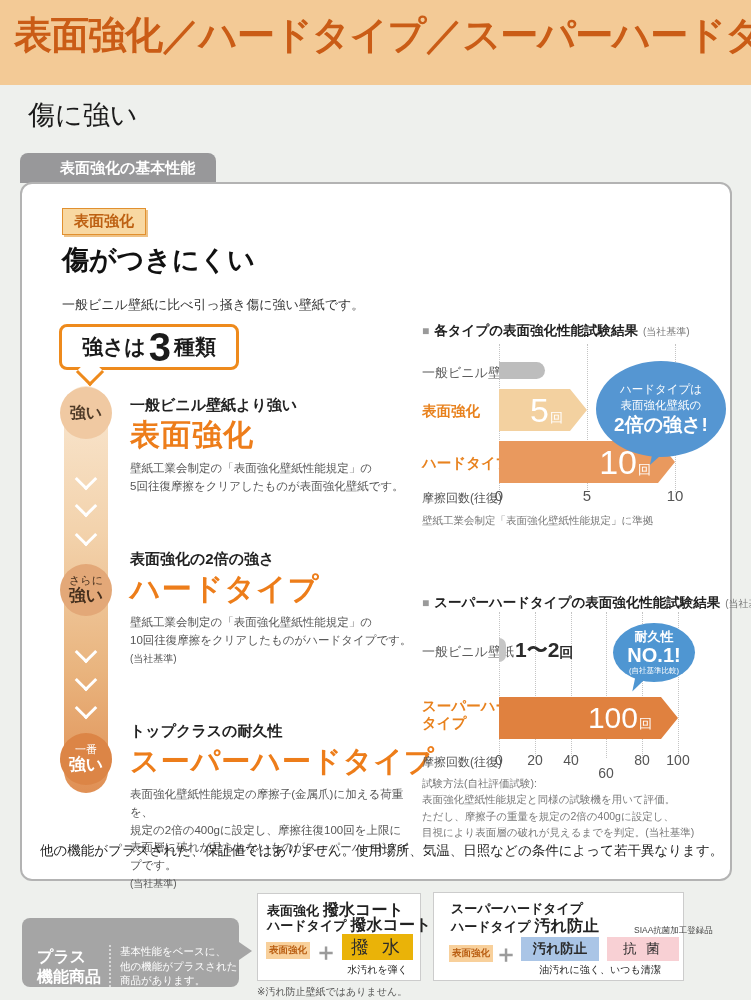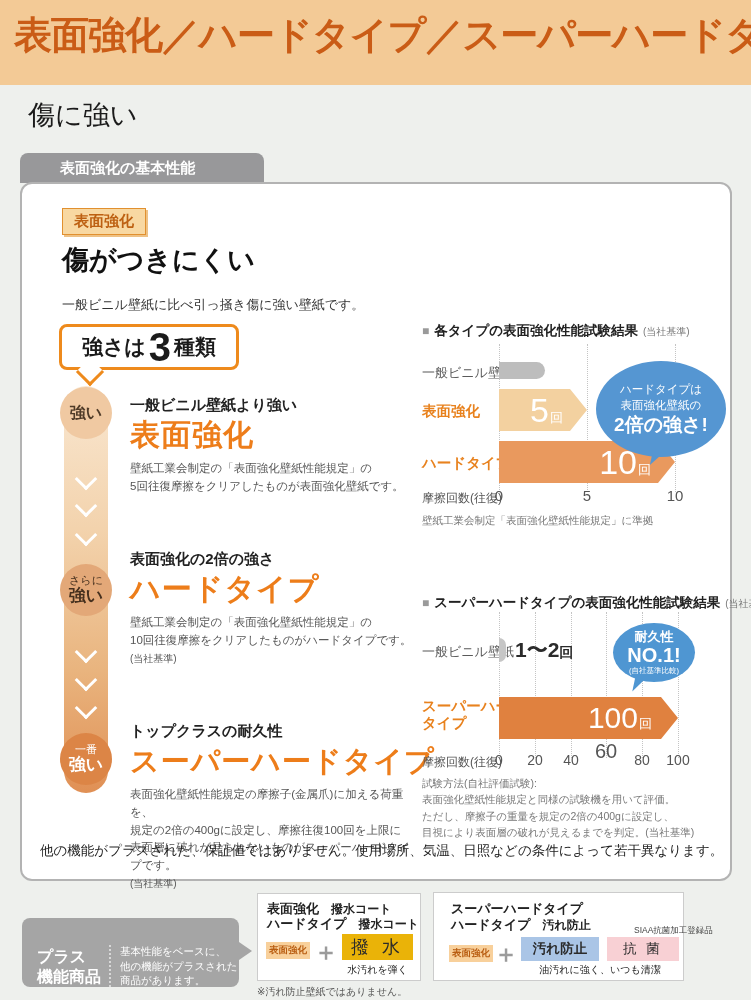--- a/index.html
+++ b/index.html
@@ -12,21 +12,21 @@
   .abs{position:absolute;}
   .nw{white-space:nowrap;}
   .pre{white-space:pre-line;}
 
   
   .hdr{left:0;top:0;width:751px;height:85px;background:#f3ca96;}
   .hdr-text{left:14px;top:10px;font-size:38px;font-weight:bold;color:#ca5c16;letter-spacing:-1px;}
   .subtitle{left:28px;top:97px;font-size:27px;color:#1b1b1b;}
 
   
-  .tab{left:20px;top:153px;width:244px;height:30px;background:#98989a;border-radius:8px 8px 0 0;
+  .tab{left:20px;top:153px;width:196px;height:30px;background:#98989a;border-radius:8px 8px 0 0;
        color:#fff;font-size:15px;font-weight:bold;line-height:30px;padding-left:40px;box-sizing:border-box;}
   .panel{left:20px;top:182px;width:712px;height:699px;background:#fff;border:2px solid #b3b3b3;
          border-radius:12px;box-sizing:border-box;}
 
   .badge1{left:40px;top:24px;background:#f8d8a2;border:1px solid #e1902f;box-shadow:2px 2px 0 #eec184;
           color:#bd6012;font-size:15px;font-weight:bold;padding:3px 11px;}
   .h2{left:40px;top:58px;font-size:27px;font-weight:bold;color:#111;}
   .lead{left:40px;top:112px;font-size:13px;color:#333;}
 
   .tbox{left:37px;top:140px;width:180px;height:46px;background:#fff;border:3px solid #ee8a1c;border-radius:8px;
@@ -98,21 +98,21 @@
   .plusbox .pb-title{font-size:16px;font-weight:bold;color:#fff;line-height:1.25;}
   .plusbox .pb-div{height:42px;border-left:2px dotted #d8d8d8;margin:0 9px 0 8px;}
   .plusbox .pb-desc{font-size:10.5px;color:#fff;line-height:1.35;}
   .pb-tri{left:239px;top:942px;width:0;height:0;border-left:13px solid #a5a5a5;
           border-top:9px solid transparent;border-bottom:9px solid transparent;}
 
   .card{background:#fff;border:1px solid #ccc;box-sizing:border-box;}
   .card1{left:257px;top:893px;width:164px;height:88px;}
   .card2{left:433px;top:892px;width:251px;height:89px;}
   .ct-l{font-size:13px;font-weight:bold;color:#222;}
-  .ct-l .sm{font-size:12px;margin-left:12px;}
+  .ct-l .sm{font-size:16px;margin-left:4px;}
   .badge2{background:#f8d09b;color:#b85c10;font-size:9.5px;font-weight:bold;padding:2px 3px;}
   .plus{color:#9b9b9b;font-size:24px;font-weight:bold;line-height:1;}
   .fbox{display:flex;align-items:center;justify-content:center;color:#2b2b2b;box-sizing:border-box;}
   .fb-blue{background:#eab308;font-size:18px;letter-spacing:4px;}
   .fb-peri{background:#aac5e6;font-size:13.5px;font-weight:bold;}
   .fb-pink{background:#f8d0d4;font-size:13.5px;letter-spacing:3px;}
   .cap{font-size:10px;color:#222;text-align:center;}
   .siaa{font-size:8.5px;color:#444;margin-left:36px;}
   .bnote1{left:257px;top:985px;font-size:10px;color:#555;}
 </style>
@@ -254,21 +254,21 @@
       <div class="vl" style="right:26px">
         <span class="num" style="font-size:30px">100</span>
         <span class="unit">回</span>
       </div>
     </div>
 
     <div class="abs axlab nw" style="left:0;top:142px">摩擦回数(往復)</div>
     <div class="abs tick" style="left:65px;top:140px;width:24px;font-size:14px">0</div>
     <div class="abs tick" style="left:101px;top:140px;width:24px;font-size:14px">20</div>
     <div class="abs tick" style="left:137px;top:140px;width:24px;font-size:14px">40</div>
-    <div class="abs tick" style="left:172px;top:128px;width:24px;font-size:20px">60</div>
+    <div class="abs tick" style="left:172px;top:153px;width:24px;font-size:14px">60</div>
     <div class="abs tick" style="left:208px;top:140px;width:24px;font-size:14px">80</div>
     <div class="abs tick" style="left:244px;top:140px;width:24px;font-size:14px">100</div>
     <div class="abs fnote pre" style="left:0;top:163px">試験方法(自社評価試験):
 表面強化壁紙性能規定と同様の試験機を用いて評価。
 ただし、摩擦子の重量を規定の2倍の400gに設定し、
 目視により表面層の破れが見えるまでを判定。(当社基準)</div>
   </div>
 
   <div class="abs bub bub2">
     <span class="bs1 nw">耐久性</span>

